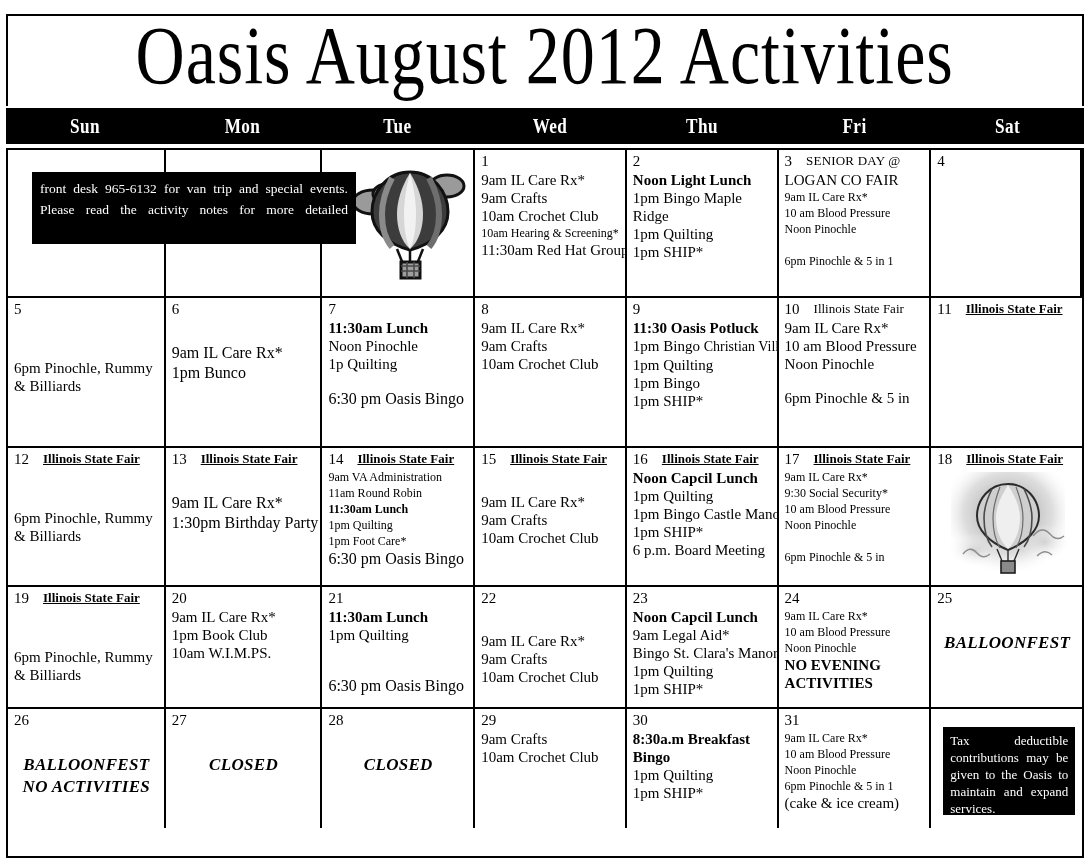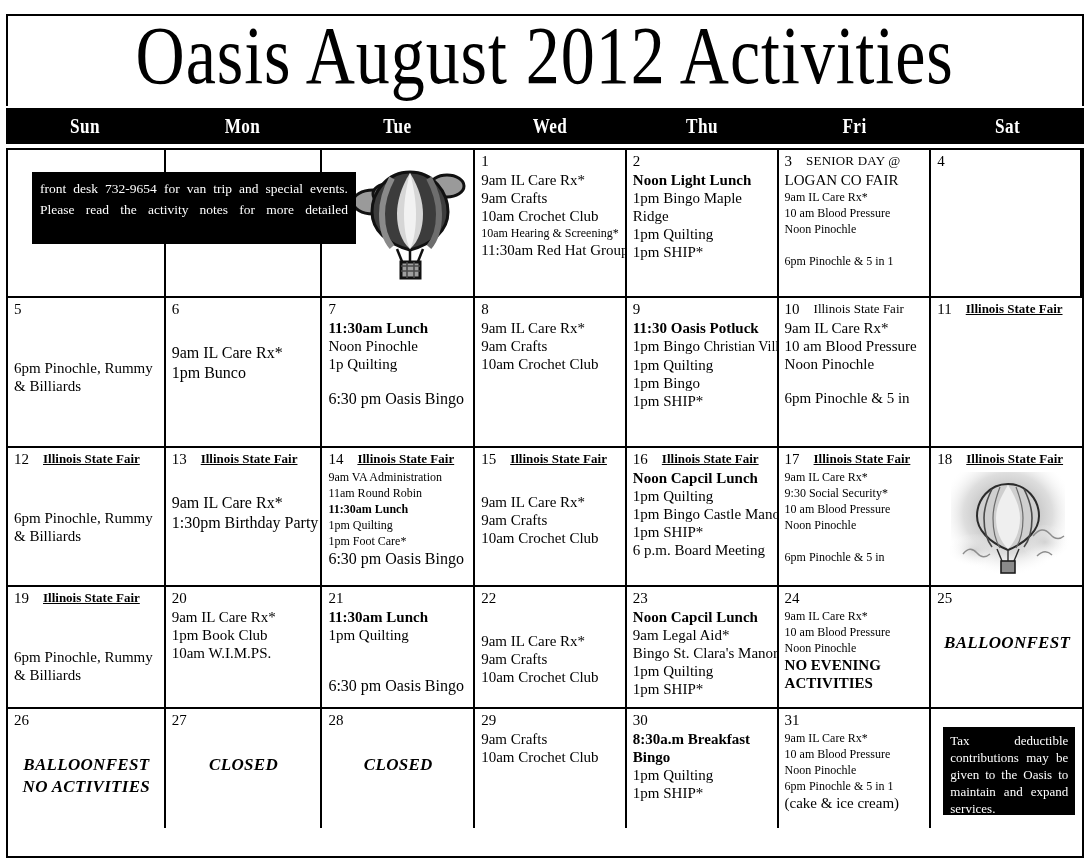--- a/index.html
+++ b/index.html
@@ -329,21 +329,21 @@
         </ul>
       </div>
 
       <div class="cell c6">
         <div class="head-row">
           <span class="daynum">4</span>
         </div>
       </div>
 
       <div class="note-box note-main">
-        <div class="note-line">front desk 732-9654 for van trip and special events.</div>
+        <div class="note-line">front desk 965-6132 for van trip and special events.</div>
         <div class="note-line">Please read the activity notes for more detailed</div>
       </div>
     </div>
 
     <div class="week w1">
 
       <div class="cell c0">
         <div class="head-row">
           <span class="daynum">5</span>
         </div>

